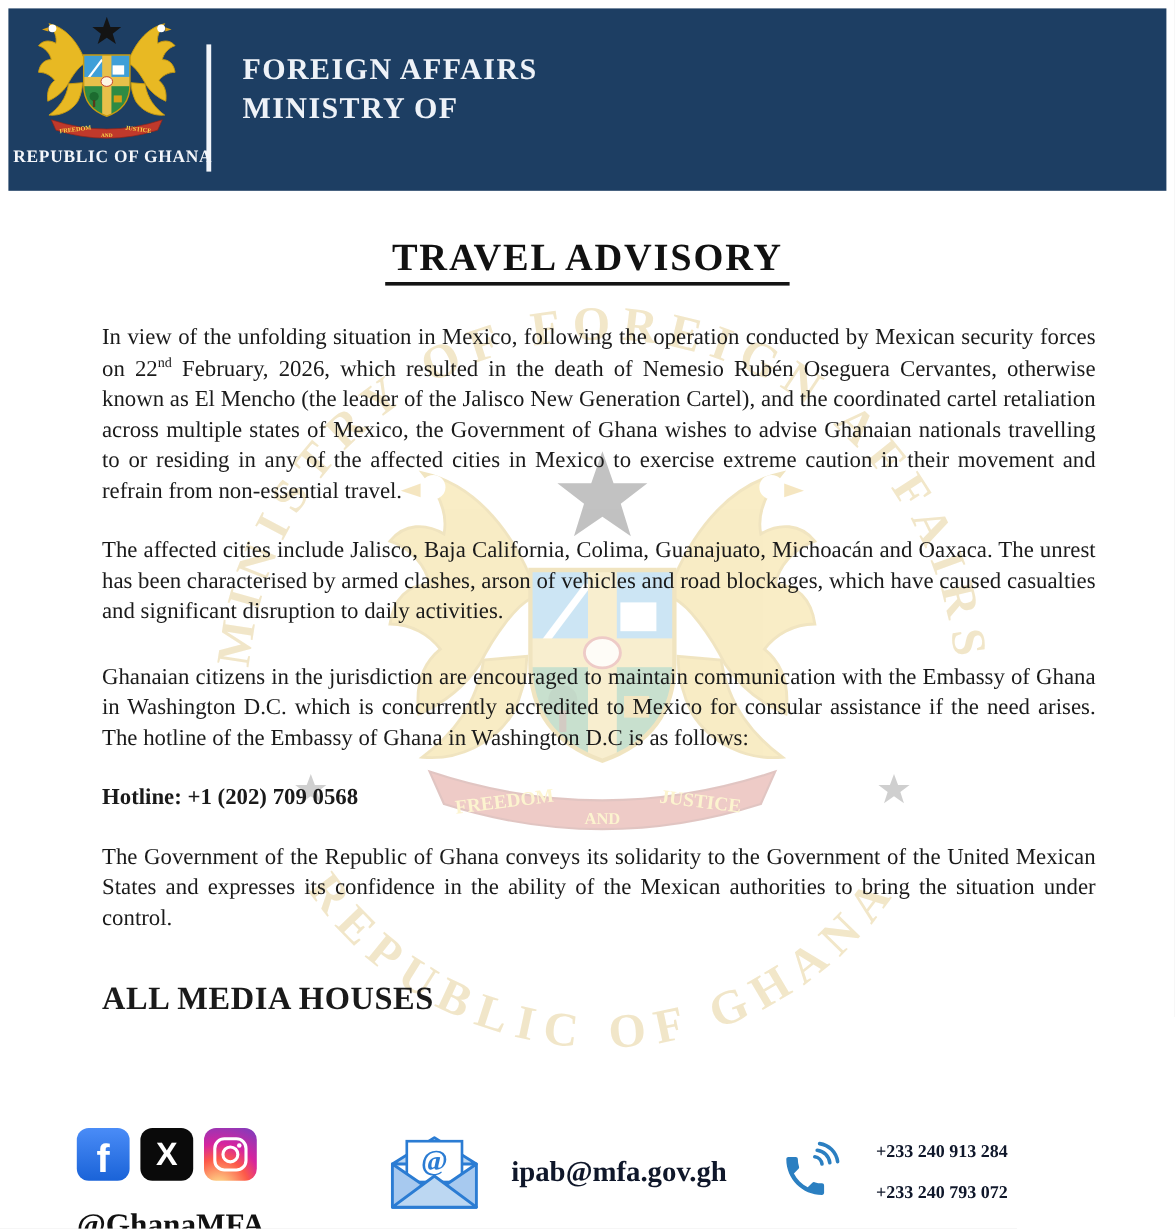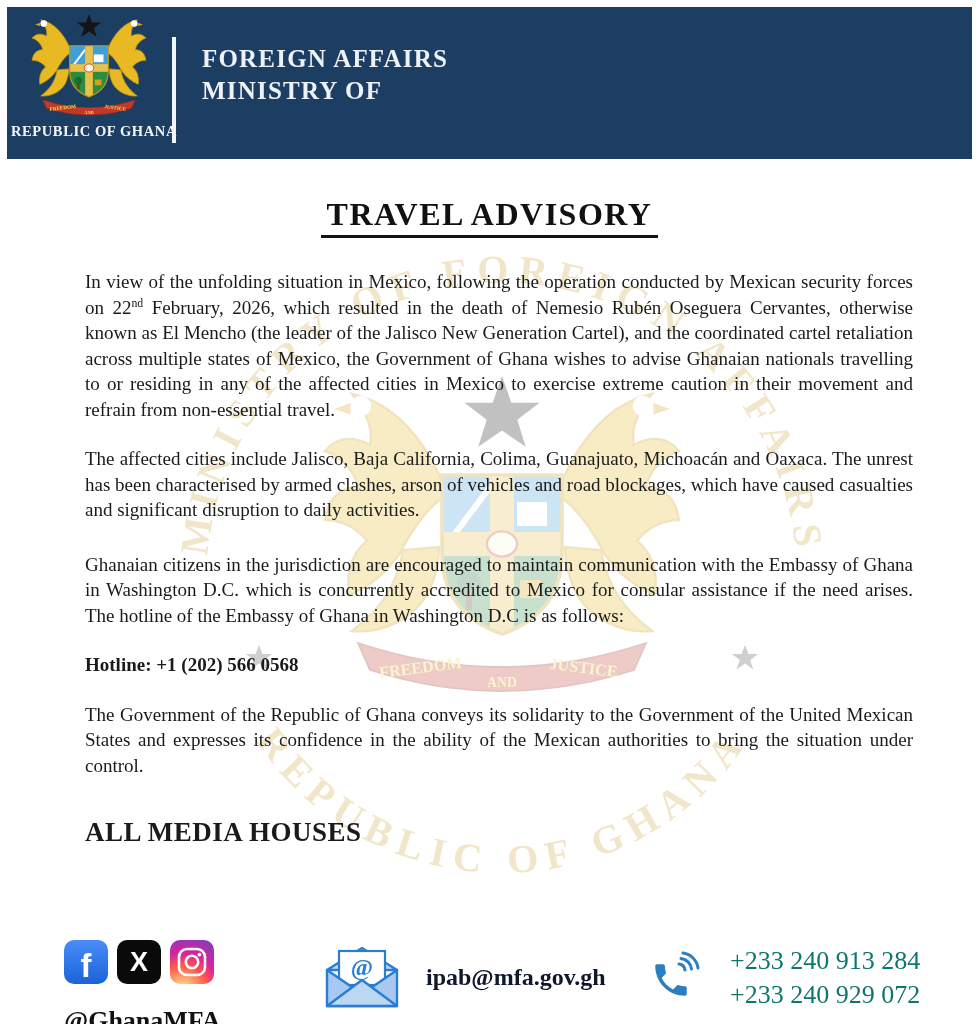--- a/index.html
+++ b/index.html
@@ -54,21 +54,21 @@
   .sicon.fb span{color:#fff;font-family:"Liberation Sans",sans-serif;font-weight:700;font-size:33px;margin-top:7px;}
   .sicon.xx{background:#0a0a0a;}
   .sicon.xx span{color:#fff;font-family:"Liberation Sans",sans-serif;font-weight:700;font-size:27px;}
   .sicon.ig{background:radial-gradient(circle at 28% 115%, #fdf497 0%, #fd5949 42%, #d6249f 63%, #8a3ab9 92%);}
   .social-handle{margin-top:22px;font-weight:700;font-size:26px;color:#111;}
 
   .email-group{position:absolute;left:322px;top:942px;display:flex;align-items:center;gap:24px;}
   .email-text{font-weight:700;font-size:24px;color:#0f172a;}
 
   .phone-group{position:absolute;left:646px;top:944px;display:flex;align-items:center;gap:26px;}
-  .phone-numbers{font-weight:400;font-size:26px;line-height:33.5px;color:#0f766e;white-space:nowrap;}
+  .phone-numbers{font-weight:700;font-size:15px;line-height:33.5px;color:#0f172a;white-space:nowrap;}
 </style>
 </head>
 <body>
 
 <svg width="0" height="0" style="position:absolute" aria-hidden="true">
   <defs>
     <g id="crest-eagle">
       <path d="M40,36 C34,22 24,10 10,7 C15,13 17,19 16,24 C11,21 5,21 1,26 C7,28 11,33 12,38 C6,38 2,42 1,49 C7,49 12,52 15,56 C10,60 8,66 9,74 C16,71 22,66 26,60 C30,52 36,44 40,42 Z" fill="#e8b923" stroke="#c89a10" stroke-width="0.8"></path>
       <path d="M27,59 C25,72 18,80 10,86 C20,87 30,82 35,74 C38,68 39,62 39,58 Z" fill="#e8b923" stroke="#c89a10" stroke-width="0.8"></path>
       <circle cx="13" cy="11" r="3.4" fill="#ffffff"></circle>
@@ -134,21 +134,21 @@
   </div>
 
   <div class="doc-title-row">
     <span class="doc-title">TRAVEL ADVISORY</span>
   </div>
 
   <div class="body-col">
     <p><span>In view of the unfolding situation in Mexico, following the operation conducted by Mexican security forces on 22</span><sup class="ord">nd</sup><span> February, 2026, which resulted in the death of Nemesio Rubén Oseguera Cervantes, otherwise known as El Mencho (the leader of the Jalisco New Generation Cartel), and the coordinated cartel retaliation across multiple states of Mexico, the Government of Ghana wishes to advise Ghanaian nationals travelling to or residing in any of the affected cities in Mexico to exercise extreme caution in their movement and refrain from non-essential travel.</span></p>
     <p class="gap-lg">The affected cities include Jalisco, Baja California, Colima, Guanajuato, Michoacán and Oaxaca. The unrest has been characterised by armed clashes, arson of vehicles and road blockages, which have caused casualties and significant disruption to daily activities.</p>
     <p>Ghanaian citizens in the jurisdiction are encouraged to maintain communication with the Embassy of Ghana in Washington D.C. which is concurrently accredited to Mexico for consular assistance if the need arises. The hotline of the Embassy of Ghana in Washington D.C is as follows:</p>
-    <p class="hotline">Hotline: +1 (202) 566 0568</p>
+    <p class="hotline">Hotline: +1 (202) 709 0568</p>
     <p>The Government of the Republic of Ghana conveys its solidarity to the Government of the United Mexican States and expresses its confidence in the ability of the Mexican authorities to bring the situation under control.</p>
     <div class="addressee">ALL MEDIA HOUSES</div>
   </div>
 
   <div class="social-group">
     <div class="social-icons">
       <div class="sicon fb">
           <span>f</span>
         </div>
       <div class="sicon xx">
@@ -180,17 +180,17 @@
     <svg width="58" height="58" viewBox="0 0 58 58">
       <path transform="translate(4,10) scale(1.75)" fill="#2b7fc1" d="M6.62 10.79c1.44 2.83 3.76 5.14 6.59 6.59l2.2-2.2c.27-.27.67-.36 1.02-.24 1.12.37 2.33.57 3.57.57.55 0 1 .45 1 1V20c0 .55-.45 1-1 1-9.39 0-17-7.61-17-17 0-.55.45-1 1-1h3.5c.55 0 1 .45 1 1 0 1.25.2 2.45.57 3.57.11.35.03.74-.25 1.02l-2.2 2.2z"></path>
       <g stroke="#2b7fc1" stroke-width="3" fill="none" stroke-linecap="round">
         <path d="M33,15 a7,7 0 0 1 6,6"></path>
         <path d="M35,9.5 a12,12 0 0 1 10.5,10.5"></path>
         <path d="M37,4 a17.5,17.5 0 0 1 15,15"></path>
       </g>
     </svg>
     <div class="phone-numbers">
       <div>+233 240 913 284</div>
-      <div>+233 240 929 072</div>
+      <div>+233 240 793 072</div>
     </div>
   </div>
 
 </div>
 
 </body></html>

